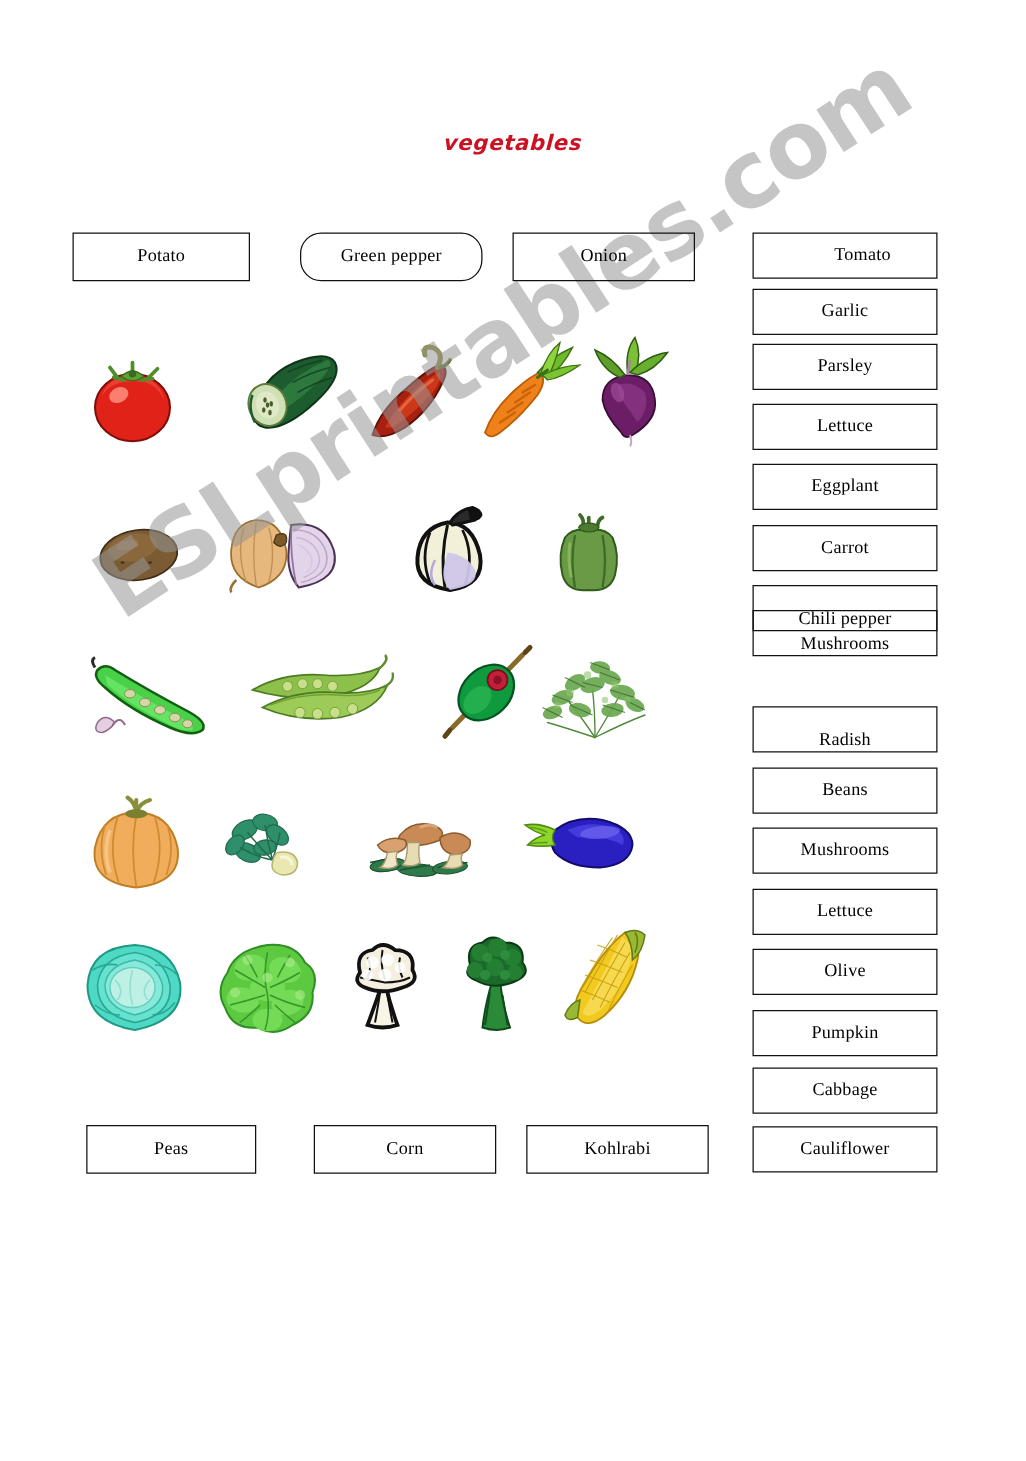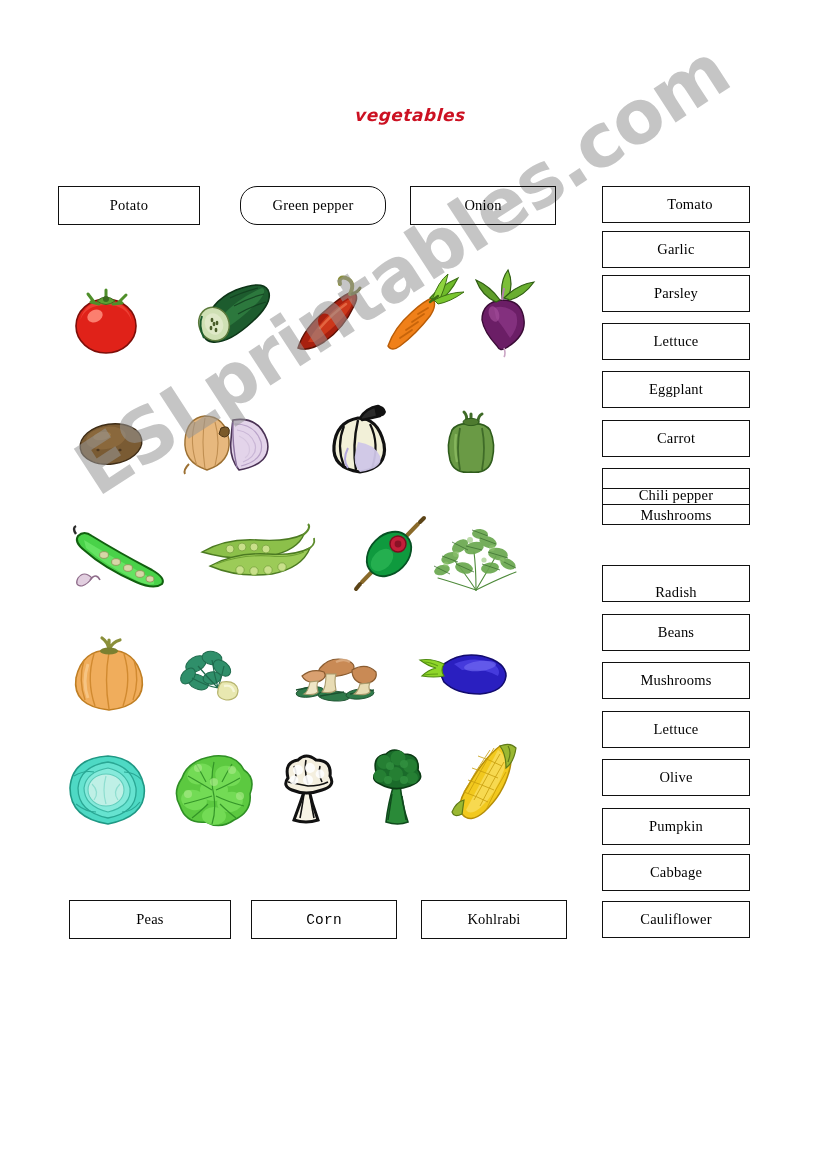--- a/index.html
+++ b/index.html
@@ -39,22 +39,22 @@
   }
 
   
   .top-row .wbox{height:39px;top:186px;}
   .tb0{left:58px;width:142px;text-align:center;}
   .tb1{left:240px;width:146px;border-radius:17px;}
   .tb2{left:410px;width:146px;}
 
   
   .bot-row .wbox{height:39px;top:900px;}
-  .bb0{left:69px;width:162px;}
-  .bb1{left:251px;width:146px;font-family:Liberation Mono, monospace;}
+  .bb0{left:69px;width:136px;}
+  .bb1{left:251px;width:146px;}
   .bb2{left:421px;width:146px;}
 
   
   .right-col .wbox{left:602px;width:148px;height:37px;}
 
   
   .watermark{
     position:absolute;
     left:60px;top:440px;
     width:700px;

